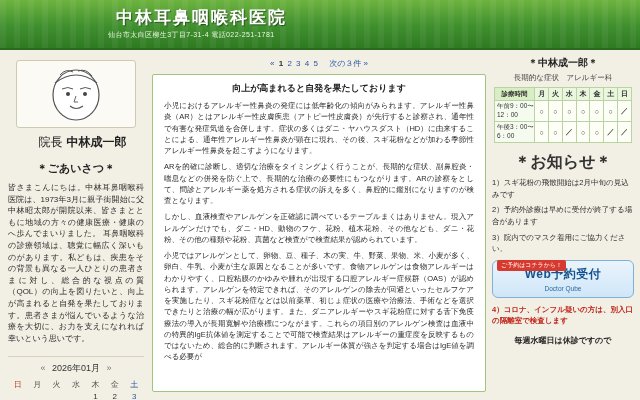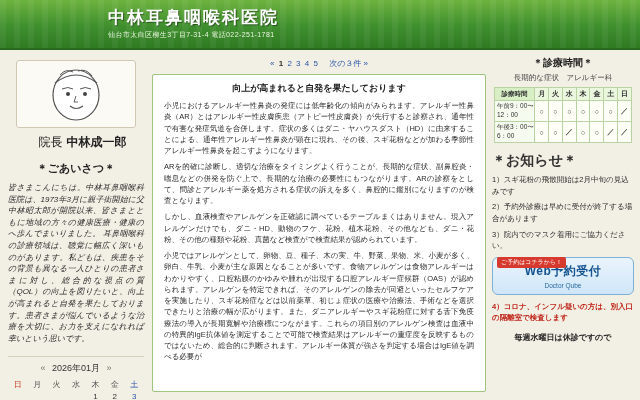--- a/index.html
+++ b/index.html
@@ -15,21 +15,21 @@
     height:48px;
     background:linear-gradient(180deg,#6db33f 0%,#3f8f2e 55%,#2f7a22 100%);
     border-bottom:2px solid #2a6a1e;
     position:relative;
   }
   .header .stripe{
     position:absolute;left:0;top:0;width:100%;height:48px;
     background:repeating-linear-gradient(90deg,rgba(255,255,255,.05) 0 6px,rgba(0,0,0,0) 6px 14px);
   }
   .clinic-name{
-    position:absolute;left:108px;top:6px;
+    position:absolute;left:116px;top:6px;
     color:#ffffff;font-size:17px;font-weight:bold;letter-spacing:2px;
     text-shadow:1px 1px 1px rgba(0,0,0,.45);
   }
   .clinic-sub{
     position:absolute;left:108px;top:30px;
     color:#e9f7df;font-size:7px;letter-spacing:.4px;
   }
   
   .body-wrap{display:flex;width:640px;height:352px;}
   .col-left{width:150px;padding:6px 6px 0 8px;box-sizing:border-box;}
@@ -40,21 +40,21 @@
     width:118px;height:66px;margin:4px auto 0;
     border:1px solid #cfc9b4;background:#fbfaf4;border-radius:3px;
     display:flex;align-items:center;justify-content:center;
   }
   .doctor-line{text-align:center;margin-top:6px;font-size:11px;color:#222;}
   .doctor-line .post{font-size:12px;margin-right:4px;margin-left:13px;}
   .doctor-line .name{font-size:12px;font-weight:bold;}
   .greet-title{
     text-align:center;margin:10px 0 6px;font-size:11px;font-weight:bold;color:#1f1f1f;
   }
-  .greet-body{font-size:8px;line-height:1.45;text-align:justify;color:#2b2b2b;font-style:italic;}
+  .greet-body{font-size:8px;line-height:1.45;text-align:justify;color:#2b2b2b;}
   
   .cal{margin-top:12px;border-top:1px solid #d8d2bd;padding-top:5px;}
   .cal-head{text-align:center;font-size:9px;margin-bottom:3px;color:#333;}
   .cal-head .arrow{color:#777;margin:0 4px;}
   table.caltbl{border-collapse:collapse;width:136px;margin:0 auto;font-size:8px;}
   table.caltbl th{color:#555;font-weight:normal;padding:1px 0;text-align:center;}
   table.caltbl th.sun{color:#c23b22;}
   table.caltbl th.sat{color:#2a57a8;}
   table.caltbl td{text-align:center;padding:1px 0;color:#333;}
   table.caltbl td.sun{color:#c23b22;}
@@ -89,21 +89,21 @@
     border-collapse:collapse;width:138px;margin:0 auto;font-size:7px;
     background:#fdfff6;border:1px solid #8fb96f;
   }
   table.hours th,table.hours td{
     border:1px solid #b9d4a2;text-align:center;padding:1px 0;color:#333;
   }
   table.hours th.corner{background:#d8eec4;font-size:6.5px;}
   table.hours th.day{background:#eaf6dd;width:15px;}
   table.hours td.slot{background:#f6fbef;text-align:left;padding-left:2px;font-size:6.5px;width:46px;}
   .mark{color:#2f6b1f;font-weight:bold;}
-  .news-title{text-align:left;font-size:14px;font-weight:bold;margin:9px 0 4px;}
+  .news-title{text-align:center;font-size:16px;font-weight:bold;margin:9px 0 4px;}
   .news-body{font-size:7.5px;line-height:1.55;color:#2b2b2b;}
   .news-body p{margin:0 0 4px;}
   .alert{color:#c0271c;font-weight:bold;}
   .webres{
     position:relative;margin:5px 0 6px;border:1px solid #7fb0d8;border-radius:6px;
     background:linear-gradient(180deg,#eaf4fc 0%,#cfe6f8 100%);
     padding:5px 4px 5px;text-align:center;
   }
   .webres .ribbon{
     position:absolute;left:4px;top:-1px;background:#d63a2f;color:#fff;
@@ -199,21 +199,21 @@
         <div class="art-body">
           <p>小児におけるアレルギー性鼻炎の発症には低年齢化の傾向がみられます。アレルギー性鼻炎（AR）とはアレルギー性皮膚疾患（アトピー性皮膚炎）が先行すると診察され、通年性で有害な発症気道を合併します。症状の多くはダニ・ヤハウスダスト（HD）に由来することによる、通年性アレルギー性鼻炎が顕在に現れ、その後、スギ花粉などが加わる季節性アレルギー性鼻炎を起こすようになります。</p>
           <p>ARを的確に診断し、適切な治療をタイミングよく行うことが、長期的な症状、副鼻腔炎・喘息などの併発を防ぐ上で、長期的な治療の必要性にもつながります。ARの診察をとして、問診とアレルギー薬を処方される症状の訴えを多く、鼻腔的に鑑別になりますのが検査となります。</p>
           <p>しかし、血液検査やアレルゲンを正確認に調べているテーブルまくはありません。現入アレルゲンだけでも、ダニ・HD、動物のフケ、花粉、植木花粉、その他なども、ダニ・花粉、その他の種類や花粉、真菌など検査がで検査結果が認められています。</p>
           <p>小児ではアレルゲンとして、卵物、豆、種子、木の実、牛、野菜、果物、米、小麦が多く、卵白、牛乳、小麦が主な原因となることが多いです。食物アレルゲンは食物アレルギーはわかりやすく、口腔粘膜のかゆみや腫れが出現する口腔アレルギー症候群（OAS）が認められます。アレルゲンを特定できれば、そのアレルゲンの除去が回避といったセルフケアを実施したり、スギ花粉症などは以前薬草、初じょ症状の医療や治療法、手術などを選択できたりと治療の幅が広がります。また、ダニアレルギーやスギ花粉症に対する舌下免疫療法の導入が長期寛解や治療標につながます。これらの項目別のアレルゲン検査は血液中の特異的IgE抗体値を測定することで可能で検査結果はアレルギーの重症度を反映するものではないため、総合的に判断されます。アレルギー体質が強さを判定する場合はIgE値を調べる必要が</p>
         </div>
       </div>
     </div>
 
     <div class="col-right">
-      <div class="r-title">＊診療時間＊</div>
+      <div class="r-title">＊中林成一郎＊</div>
       <div class="r-sub">長期的な症状　アレルギー科</div>
 
       <table class="hours">
         <tbody>
             <tr>
           <th class="corner">診療時間</th>
           <th class="day">月</th>
           <th class="day">火</th>
           <th class="day">水</th>
           <th class="day">木</th>

